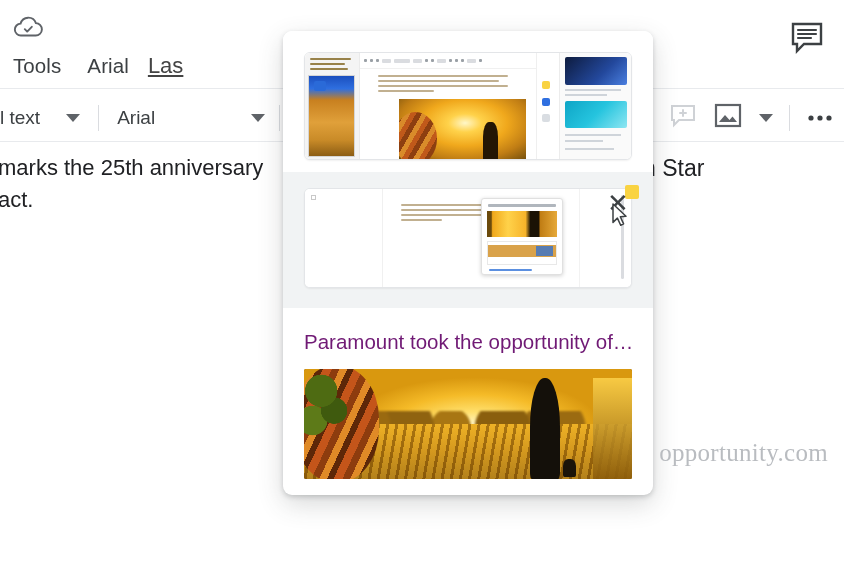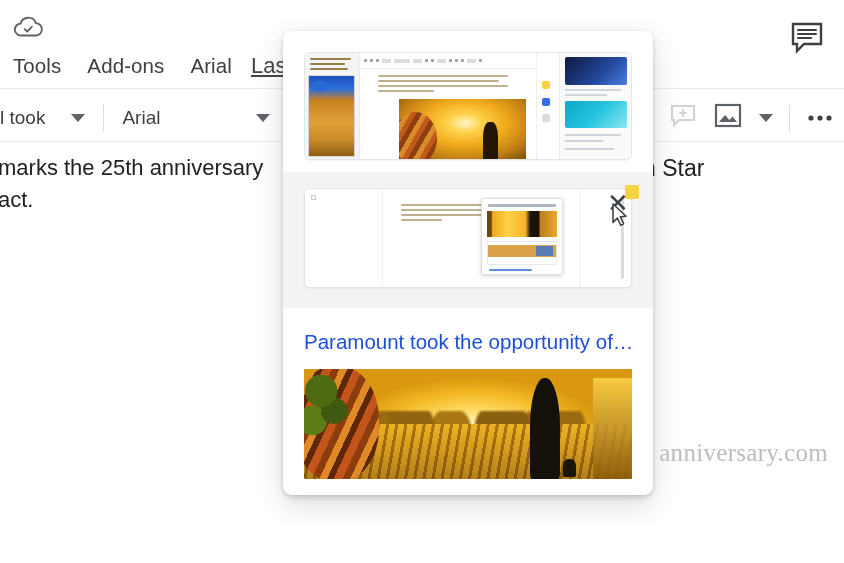--- a/index.html
+++ b/index.html
@@ -174,21 +174,21 @@
     font-size: 26px; line-height: 1; color: #3c4043; font-weight: 400;
   }
   .sticky-note{
     position:absolute; right: 14px; top: 13px; width: 14px; height: 14px;
     background:#f9d342; border-radius:2px;
   }
   .cursor-arrow { position: absolute; left: 612px; top: 203px; width: 18px; height: 26px; }
 
   
   .caption {
-    padding: 22px 20px 15px 21px; font-size: 20.5px; color: #1d4ed8;
+    padding: 22px 20px 15px 21px; font-size: 20.5px; color: #701a75;
     white-space: nowrap; overflow: hidden;
   }
 
   
   .big-img-wrap { padding: 0 21px 24px 21px; }
   .big-img {
     width: 100%; height: 110px; border-radius: 2px; position: relative; overflow: hidden;
     background:
       radial-gradient(ellipse 55% 70% at 52% 42%, #fffbe0 0%, #ffe073 12%, #fdc42a 30%, #e79f15 55%, #b9780f 78%, #7a4e08 100%);
   }
@@ -257,29 +257,28 @@
 
     <div class="comment-top">
       <svg width="38" height="34" viewBox="0 0 38 34">
         <path d="M5 4h28v20H16l-7 7v-7H5z" fill="none" stroke="#3c4043" stroke-width="2.4"></path>
         <path d="M10 10h18M10 14h18M10 18h13" stroke="#3c4043" stroke-width="2.1" stroke-linecap="round"></path>
       </svg>
     </div>
 
     <div class="menubar">
       <span class="menu-item">Tools</span>
-      <span class="menu-item">Add-ons</span>
       <span class="menu-item">Arial</span>
       <span class="menu-link">Las</span>
     </div>
     <div class="menu-divider"></div>
 
     <div class="toolbar">
       <div class="tb-style">
-        <span class="tb-label">l took</span>
+        <span class="tb-label">l text</span>
         <span class="caret"></span>
       </div>
       <div class="tb-sep"></div>
       <div class="tb-style" style="gap:96px;">
         <span class="tb-font">Arial</span>
         <span class="caret"></span>
       </div>
       <div class="tb-sep" style="margin:0 14px;"></div>
       <div class="tb-fontsize-box">
         <span class="minus"></span>
@@ -425,14 +424,14 @@
       </div>
     </div>
   </div>
 
   <div class="cursor-arrow">
     <svg width="18" height="26" viewBox="0 0 18 26">
       <path d="M1 1l13 12.2-5.7.6 3.3 7.1-2.9 1.4-3.3-7.2L1 19.4Z" fill="#ffffff" stroke="#3c4043" stroke-width="1.5" stroke-linejoin="round"></path>
     </svg>
   </div>
 
-  <div class="watermark">anniversary.com</div>
+  <div class="watermark">opportunity.com</div>
 </div>
 
 </body></html>

